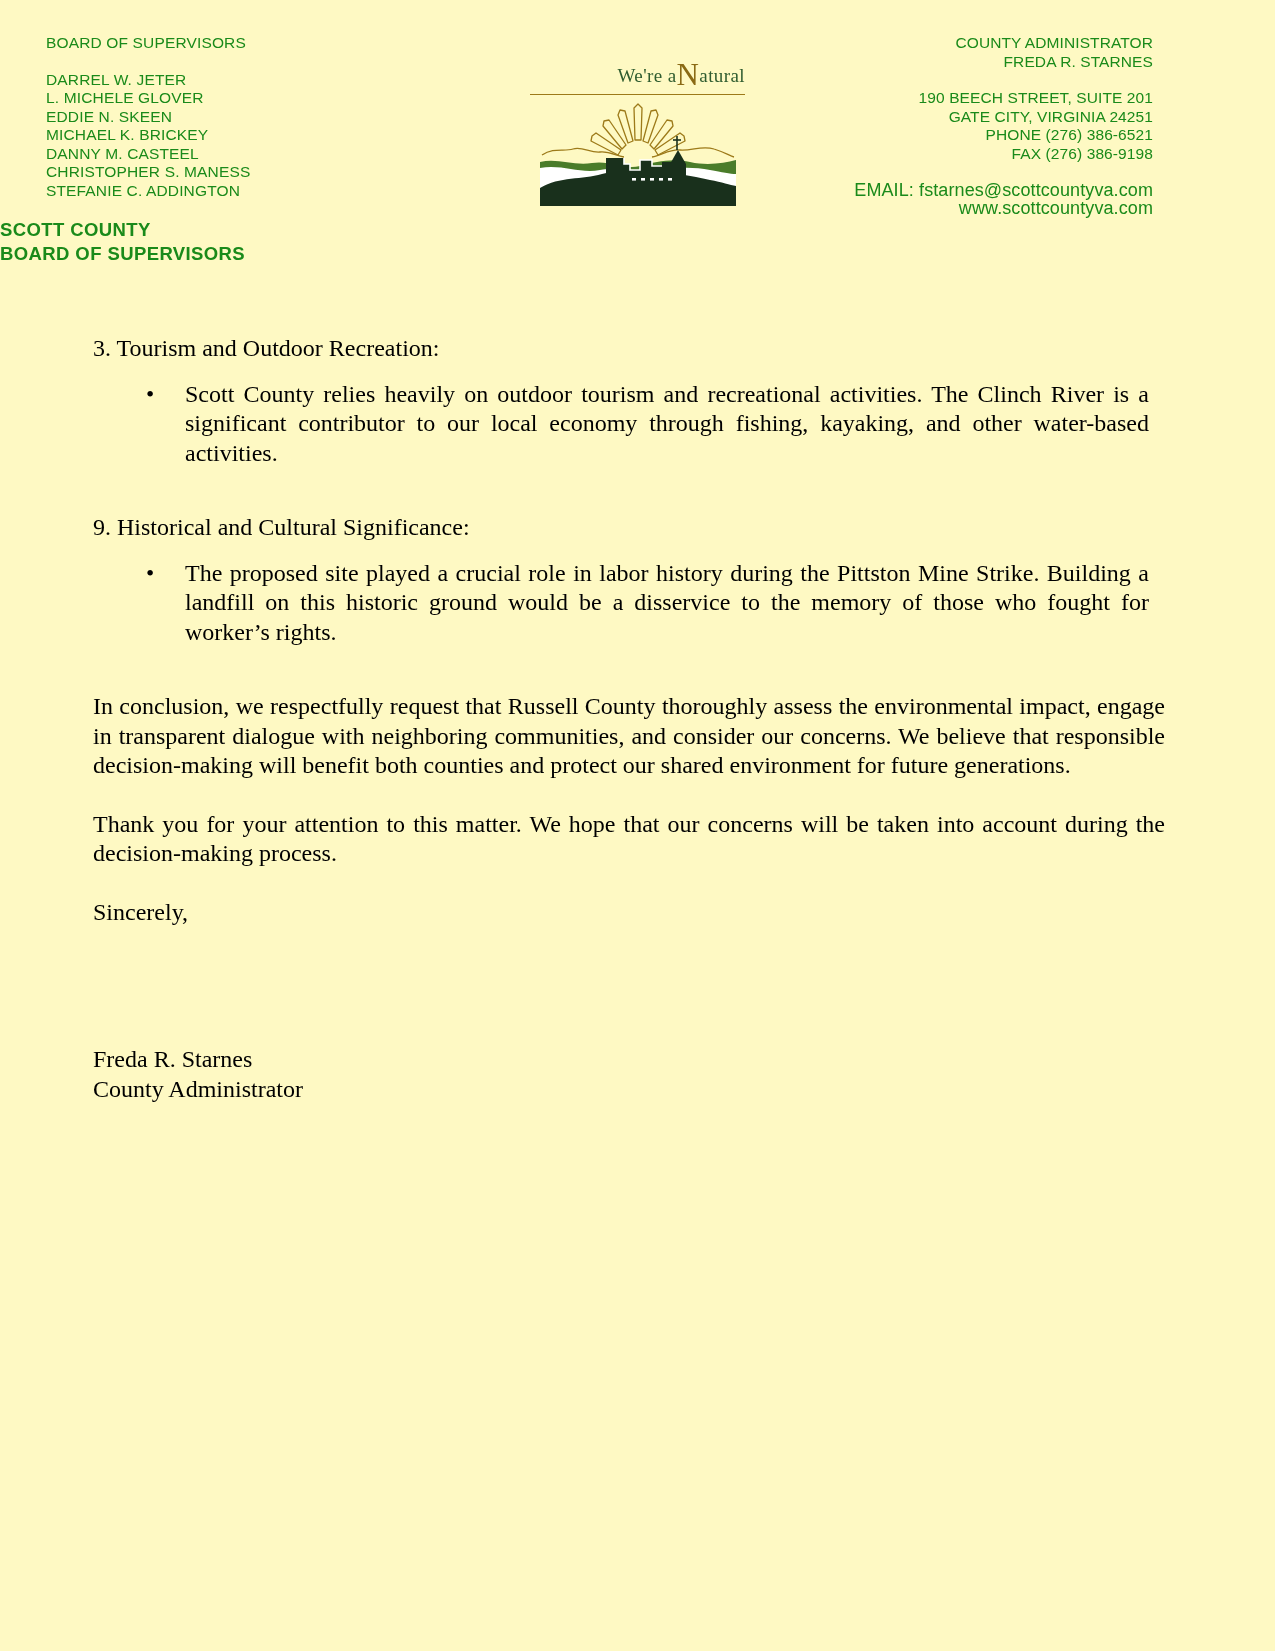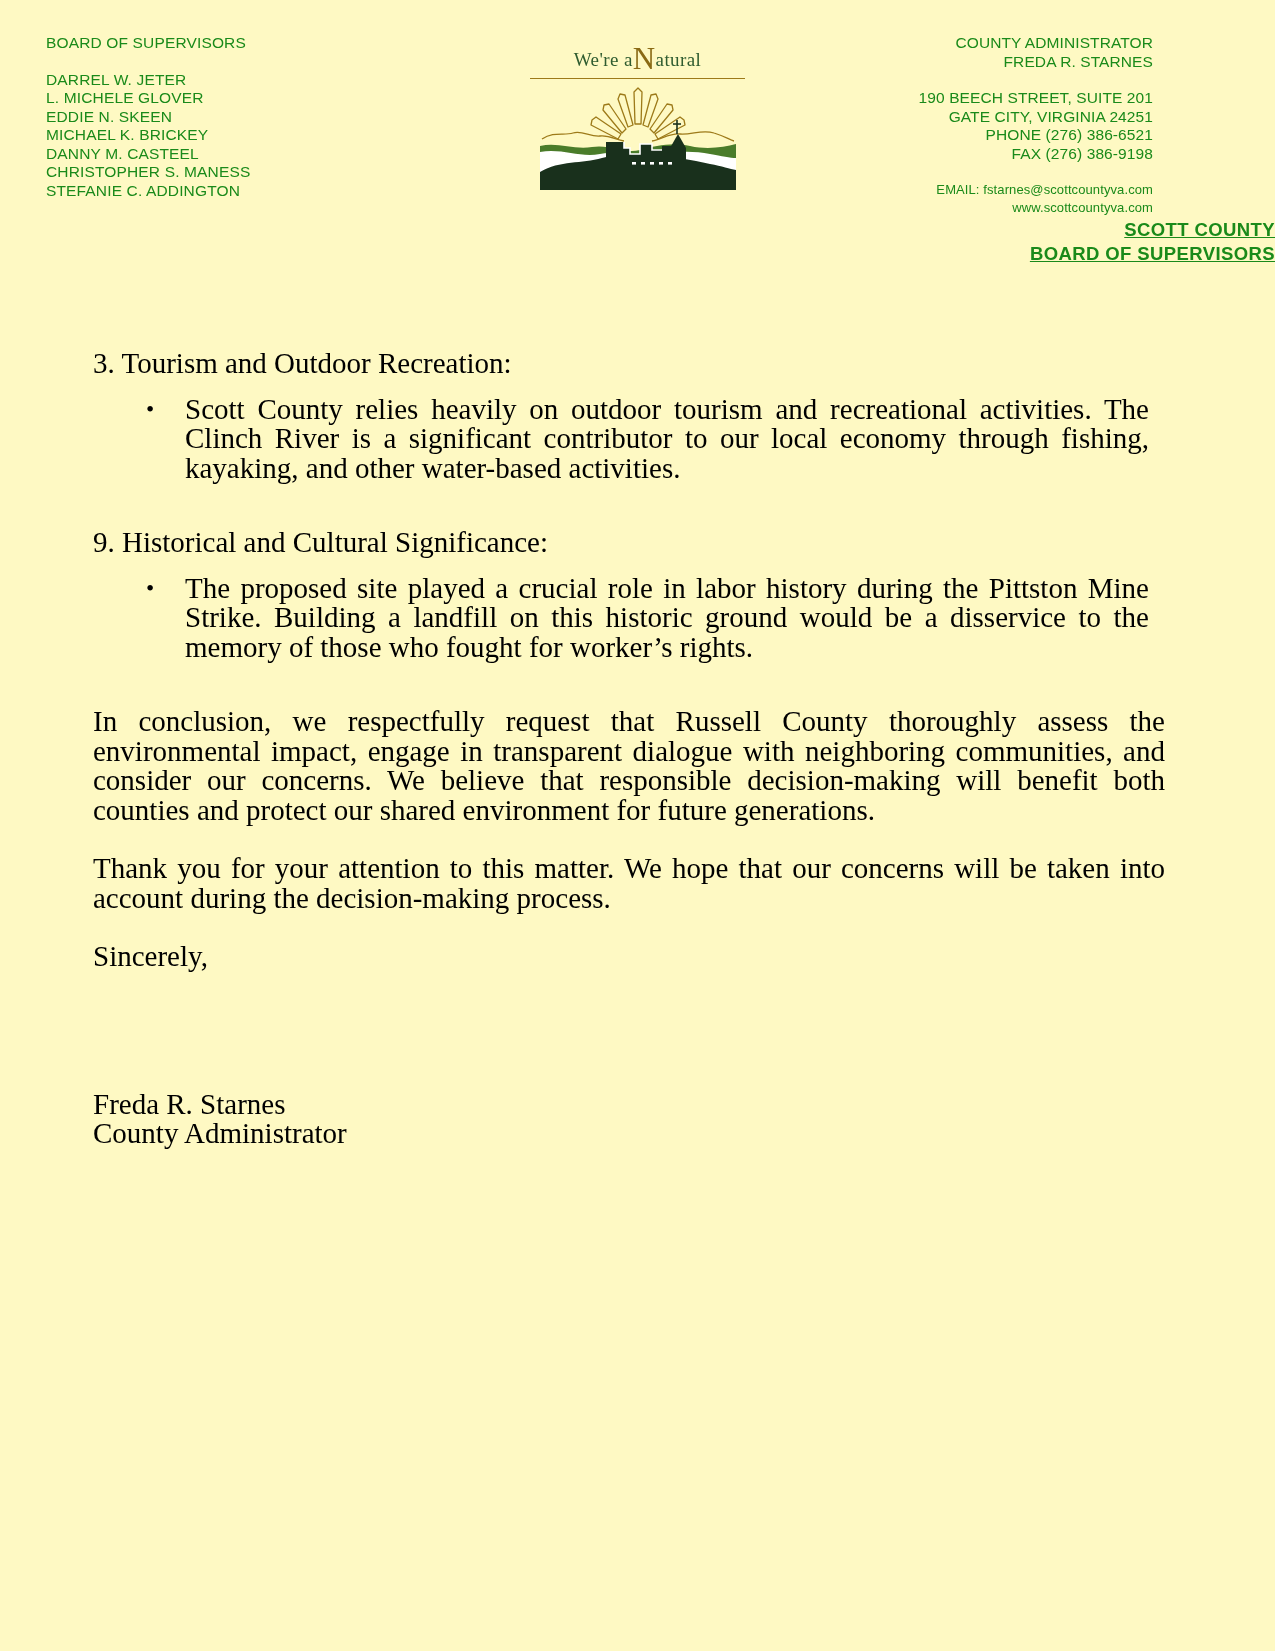--- a/index.html
+++ b/index.html
@@ -61,33 +61,33 @@
     line-height: 18.5px;
     color: #1a8a1a;
     letter-spacing: 0.1px;
   }
   .lh-right .blk {
     margin-bottom: 18px;
   }
   .lh-right .blk:last-child { margin-bottom: 0; }
   .lh-right .line { white-space: nowrap; }
   .lh-right .small {
-    font-size: 13px;
+    font-size: 18px;
     line-height: 18px;
   }
 
   
   .logo-wrap {
     position: absolute;
     left: 0;
     right: 0;
-    top: 48px;
+    top: 64px;
     margin: 0 auto;
     width: 260px;
-    text-align: center;
+    text-align: right;
   }
   .logo-tag {
     position: relative;
     width: 215px;
     margin: 0 auto 6px auto;
     height: 30px;
   }
   .logo-tag-text {
     font-family: "Liberation Serif", "DejaVu Serif", serif;
     font-size: 19px;
@@ -116,37 +116,36 @@
     height: 106px;
     margin: 3px auto 0 auto;
     display: block;
   }
 
   .lh-center-title {
     position: absolute;
     left: 0;
     right: 0;
     top: 218px;
-    text-align: right;
+    text-align: left;
     font-family: "Liberation Sans", "DejaVu Sans", sans-serif;
     font-weight: bold;
     font-size: 18.5px;
     line-height: 24px;
     color: #1a8a1a;
     letter-spacing: 0.4px;
-    text-decoration: underline;
   }
 
   
   .letter-body {
     position: absolute;
     left: 93px;
-    top: 349px;
+    top: 334px;
     width: 1072px;
-    font-size: 29px;
+    font-size: 24px;
     line-height: 29.5px;
     color: #000;
     font-family: Liberation Serif, serif;
   }
 
   .num-head {
     margin: 0;
     text-indent: 0;
   }
 

